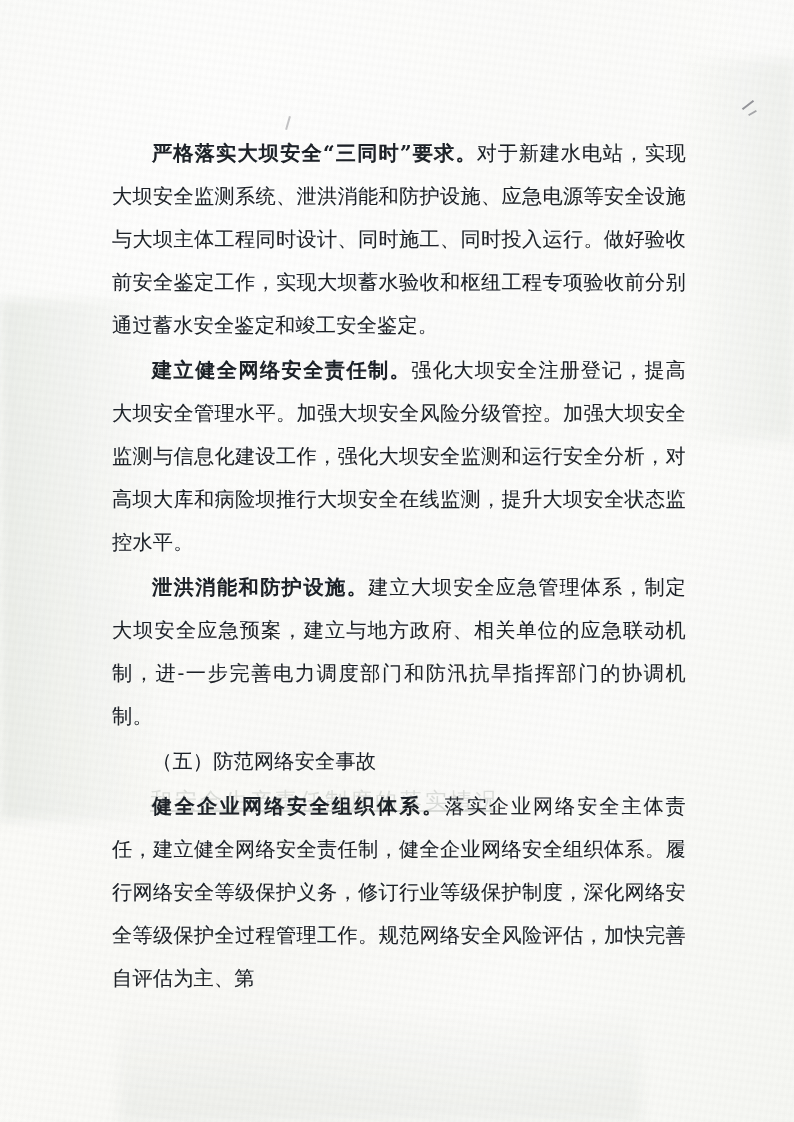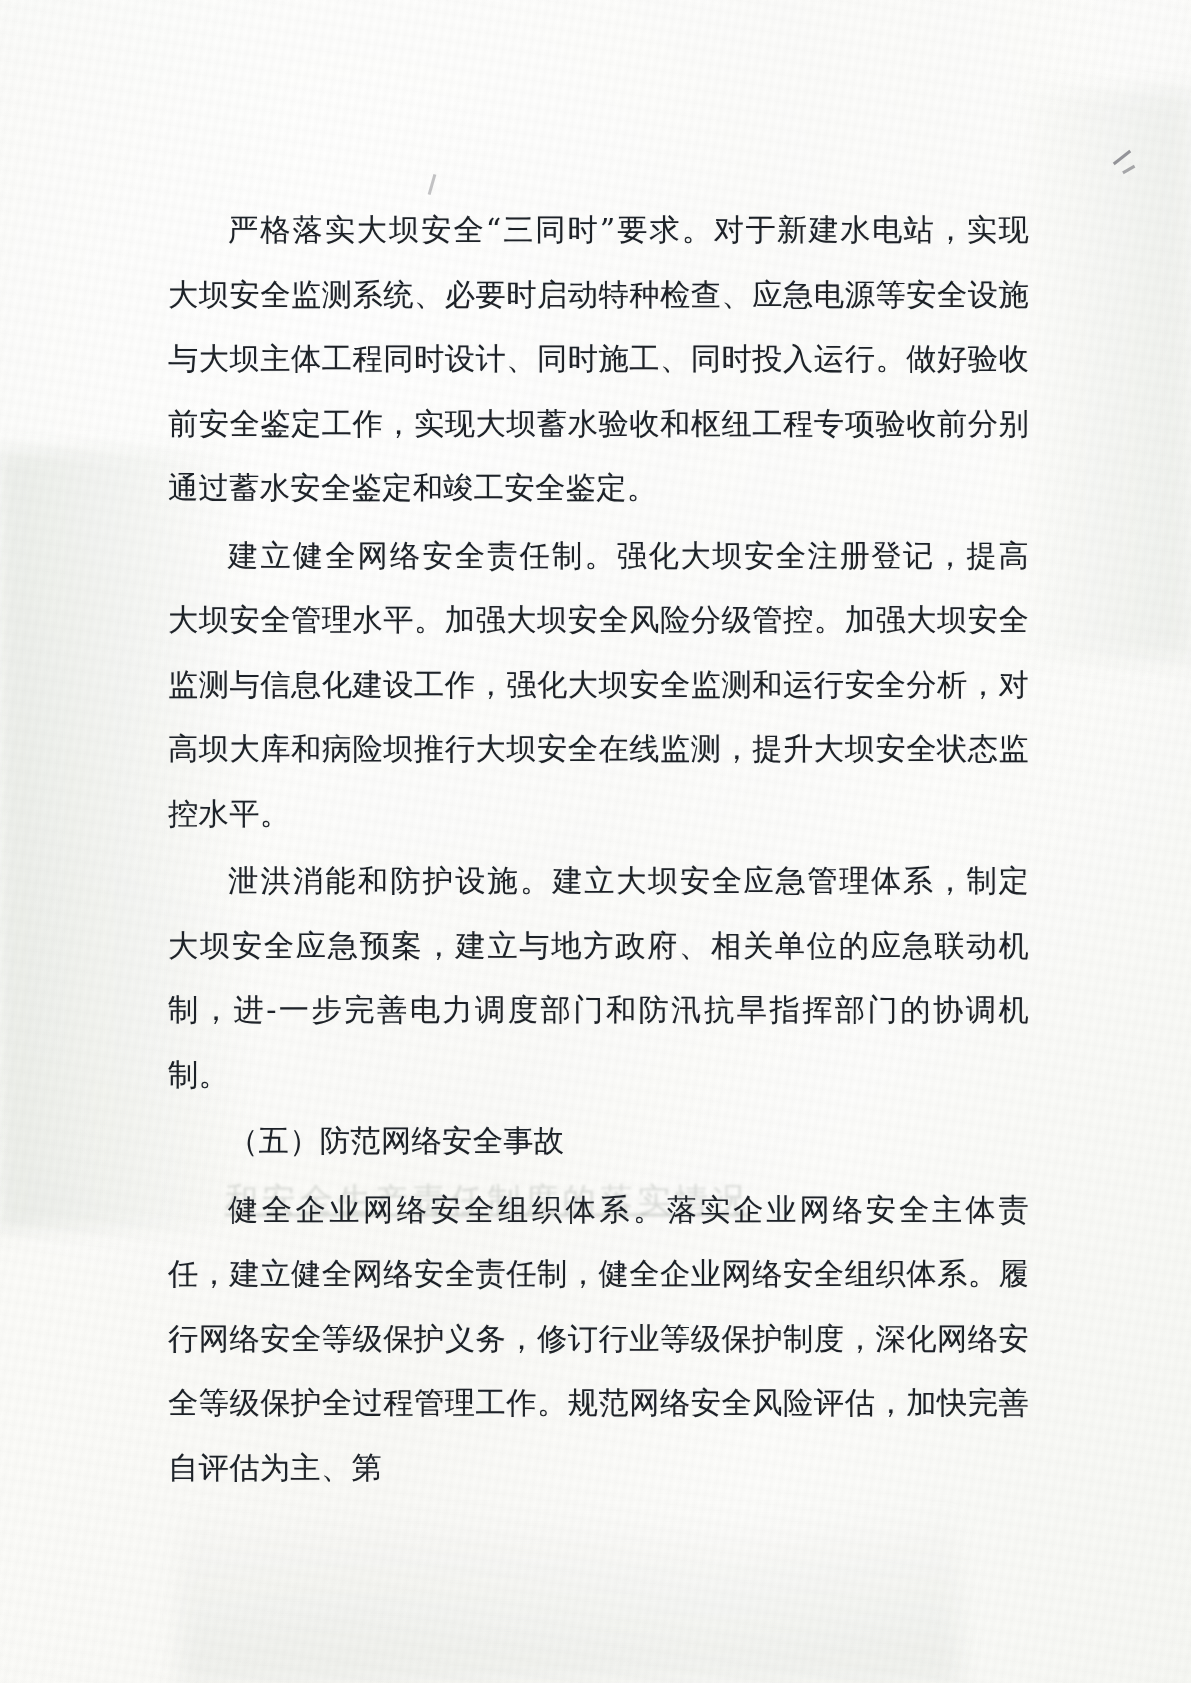--- a/index.html
+++ b/index.html
@@ -102,21 +102,21 @@
     color: #1d2228;
     text-align: justify;
     text-justify: inter-character;
     text-indent: 40px;
   }
   p.para.no-indent {
     text-indent: 40px;
     font-family: Liberation Serif, serif;
   }
   p.para .lead {
-    font-weight: normal;
+    font-weight: bold;
     letter-spacing: 0.6px;
   }
 
   
   .doc-body p {
     text-shadow: 0 0 0.6px rgba(40,45,55,0.25);
   }
 
   .page-number {
     position: absolute;
@@ -161,21 +161,21 @@
 <div class="ink-mark-2"></div>
 <div class="ink-mark-3"></div>
 
 <div class="page">
 
   <div class="ghost">和安全生产责任制度的落实情况</div>
 
   <div class="doc-body">
 
     <p class="para">
-      <span class="lead">严格落实大坝安全“三同时”要求。</span><span>对于新建水电站，实现大坝安全监测系统、必要时启动特种检查、应急电源等安全设施与大坝主体工程同时设计、同时施工、同时投入运行。做好验收前安全鉴定工作，实现大坝蓄水验收和枢纽工程专项验收前分别通过蓄水安全鉴定和竣工安全鉴定。</span>
+      <span class="lead">严格落实大坝安全“三同时”要求。</span><span>对于新建水电站，实现大坝安全监测系统、泄洪消能和防护设施、应急电源等安全设施与大坝主体工程同时设计、同时施工、同时投入运行。做好验收前安全鉴定工作，实现大坝蓄水验收和枢纽工程专项验收前分别通过蓄水安全鉴定和竣工安全鉴定。</span>
     </p>
 
 
     <p class="para">
       <span class="lead">建立健全网络安全责任制。</span><span>强化大坝安全注册登记，提高大坝安全管理水平。加强大坝安全风险分级管控。加强大坝安全监测与信息化建设工作，强化大坝安全监测和运行安全分析，对高坝大库和病险坝推行大坝安全在线监测，提升大坝安全状态监控水平。</span>
     </p>
 
     <p class="para">
       <span class="lead">泄洪消能和防护设施。</span><span>建立大坝安全应急管理体系，制定大坝安全应急预案，建立与地方政府、相关单位的应急联动机制，进-一步完善电力调度部门和防汛抗旱指挥部门的协调机制。</span>
     </p>

